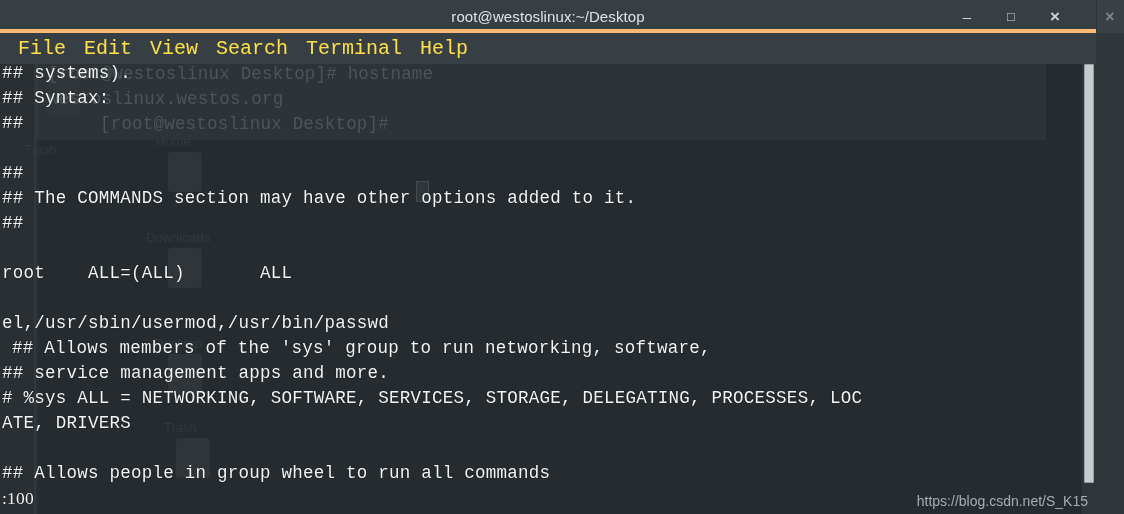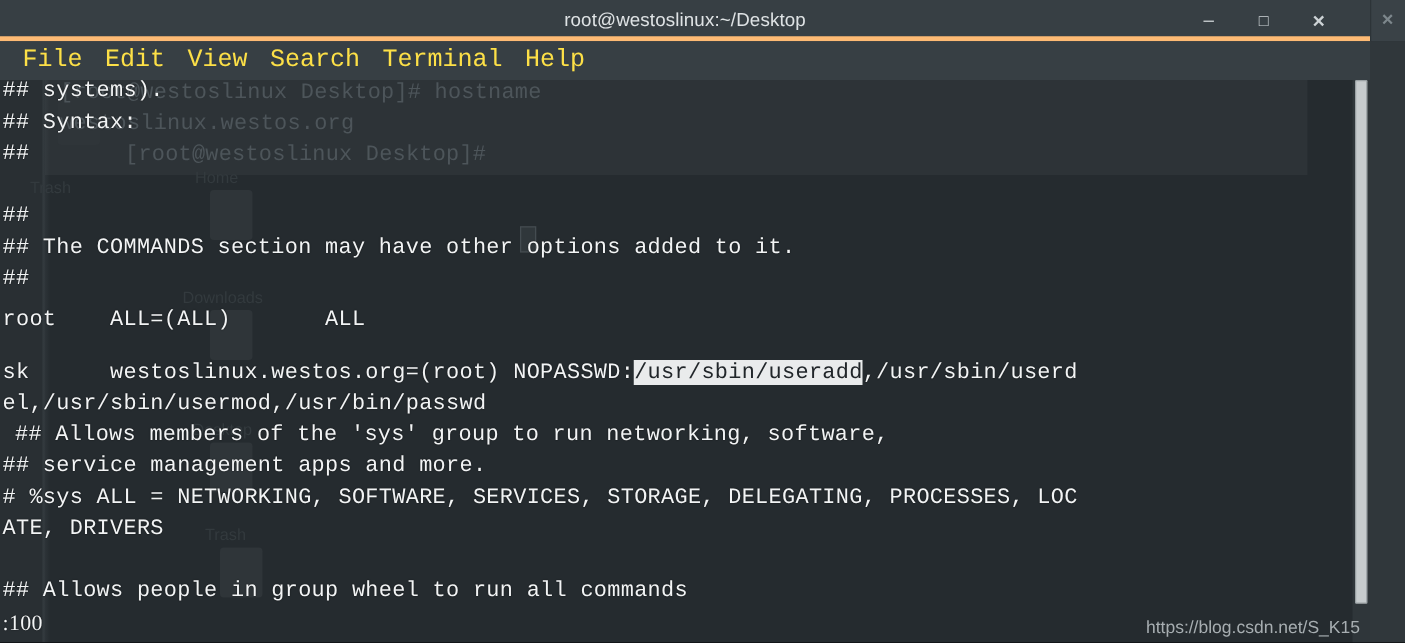--- a/index.html
+++ b/index.html
@@ -215,22 +215,21 @@
         <div class="ghost-label" style="left: 164px; top: 356px;">Trash</div>
       </div>
 
     <div id="screen">
         <div class="row" style="top: -3px; left: 2px;"><span>## systems).</span></div>
         <div class="row" style="top: 22px; left: 2px;"><span>## Syntax:</span></div>
         <div class="row" style="top: 47px; left: 2px;"><span>##</span></div>
         <div class="row" style="top: 97px; left: 2px;"><span>##</span></div>
         <div class="row" style="top: 122px; left: 2px;"><span>## The COMMANDS section may have other options added to it.</span></div>
         <div class="row" style="top: 147px; left: 2px;"><span>##</span></div>
-        <div class="row" style="top: 180px; left: 2px;"><span>root    ALL=(ALL)       ALL</span></div>
-        <div class="row" style="top: 222px; left: 2px;"><span>sk      westoslinux.westos.org=(root) NOPASSWD:</span><span class="hl">/usr/sbin/useradd</span><span>,/usr/sbin/userd</span></div>
+        <div class="row" style="top: 197px; left: 2px;"><span>root    ALL=(ALL)       ALL</span></div>
         <div class="row" style="top: 247px; left: 2px;"><span>el,/usr/sbin/usermod,/usr/bin/passwd</span></div>
         <div class="row" style="top: 272px; left: 12px;"><span>## Allows members of the 'sys' group to run networking, software,</span></div>
         <div class="row" style="top: 297px; left: 2px;"><span>## service management apps and more.</span></div>
         <div class="row" style="top: 322px; left: 2px;"><span># %sys ALL = NETWORKING, SOFTWARE, SERVICES, STORAGE, DELEGATING, PROCESSES, LOC</span></div>
         <div class="row" style="top: 347px; left: 2px;"><span>ATE, DRIVERS</span></div>
         <div class="row" style="top: 372px; left: 2px;"></div>
         <div class="row" style="top: 397px; left: 2px;"><span>## Allows people in group wheel to run all commands</span></div>
         <div class="row" style="top: 422px; left: 2px; font-family: Liberation Serif, serif;"><span>:100</span></div>
       </div>
   </div>

